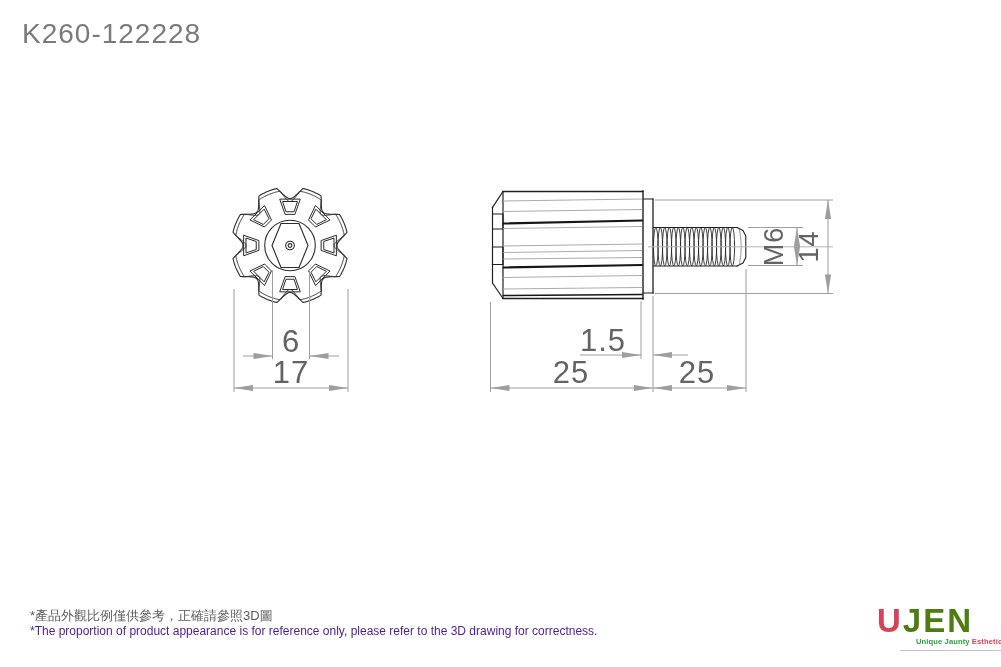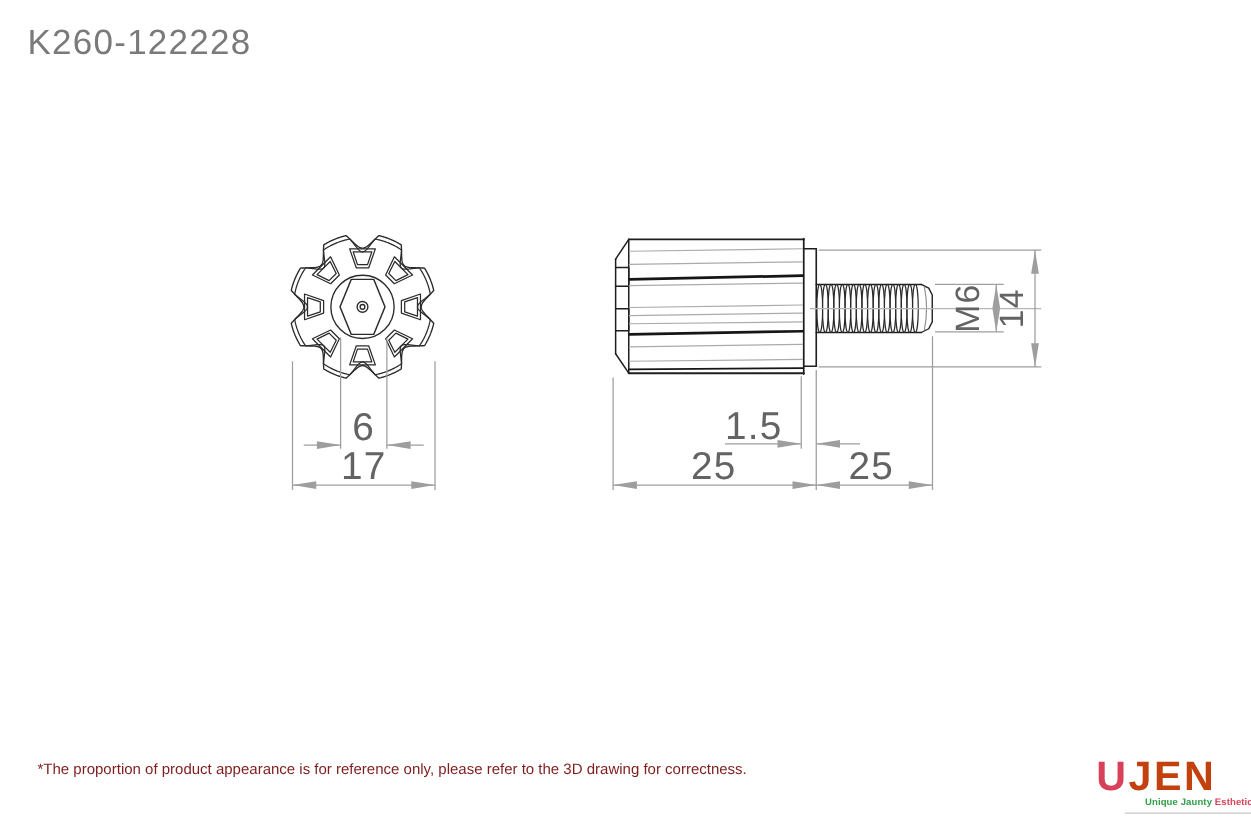--- a/index.html
+++ b/index.html
@@ -7,25 +7,25 @@
        font-family:"Liberation Sans","DejaVu Sans",sans-serif;}
   #stage{position:absolute;inset:0;}
   .page-title{position:absolute;left:22px;top:18px;font-size:28px;font-weight:400;
        color:#7a7a7a;letter-spacing:1px;}
   svg{position:absolute;left:0;top:0;}
   svg text{font-family:"Liberation Sans","DejaVu Sans",sans-serif;fill:#636363;}
   .dimtxt{font-size:31px;letter-spacing:1px;}
   .dimtxt-rot{font-size:27px;letter-spacing:1px;}
   .footnotes{position:absolute;left:30px;top:608px;color:#5d5d5d;}
   .footnote-zh{font-size:13px;line-height:16px;}
-  .footnote-en{font-size:12px;line-height:15px;color:#7f1d1d;text-align:center;}
+  .footnote-en{font-size:12px;line-height:15px;color:#4c1d95;text-align:center;}
   .logo{position:absolute;left:877px;top:606px;width:124px;}
   .logo-word{font-size:33px;font-weight:bold;line-height:30px;letter-spacing:2px;}
   .logo-u{color:#d8415a;}
-  .logo-jen{color:#c2410c;}
+  .logo-jen{color:#4d7c0f;}
   .logo-tagline{font-size:7.6px;font-weight:bold;letter-spacing:0.1px;margin-top:1px;white-space:nowrap;padding-left:39px;}
   .tag-green{color:#2f9e47;}
   .tag-red{color:#d8415a;}
   .logo-underline{position:absolute;left:900px;top:650px;width:101px;height:1px;background:#c6c6c6;}
 </style>
 </head>
 <body>
 
 <div id="stage">
 
@@ -173,20 +173,21 @@
       <text class="dimtxt" x="291" y="383" text-anchor="middle">17</text>
       <text class="dimtxt" x="603" y="351" text-anchor="middle">1.5</text>
       <text class="dimtxt" x="571" y="383" text-anchor="middle">25</text>
       <text class="dimtxt" x="697" y="383" text-anchor="middle">25</text>
       <text class="dimtxt-rot" x="783" y="246.5" text-anchor="middle" transform="rotate(-90 783 246.5)">M6</text>
       <text class="dimtxt-rot" x="818" y="246.5" text-anchor="middle" transform="rotate(-90 818 246.5)">14</text>
     </g>
   </svg>
 
   <div class="footnotes">
+    <div class="footnote-zh">*產品外觀比例僅供參考，正確請參照3D圖</div>
     <div class="footnote-en">*The proportion of product appearance is for reference only, please refer to the 3D drawing for correctness.</div>
   </div>
 
   <div class="logo">
     <div class="logo-word"><span class="logo-u">U</span><span class="logo-jen">JEN</span></div>
     <div class="logo-tagline"><span class="tag-green">Unique</span> <span class="tag-green">Jaunty</span> <span class="tag-red">Esthetic</span> <span class="tag-green">Noble</span></div>
   </div>
   <div class="logo-underline"></div>
 
 </div>

